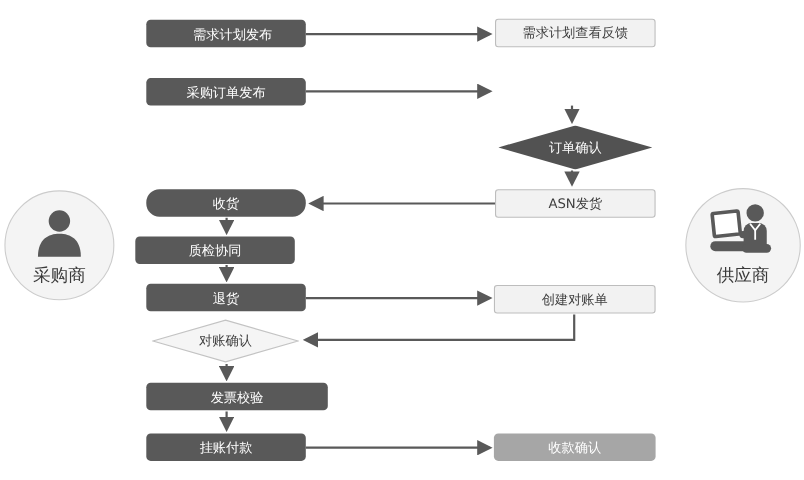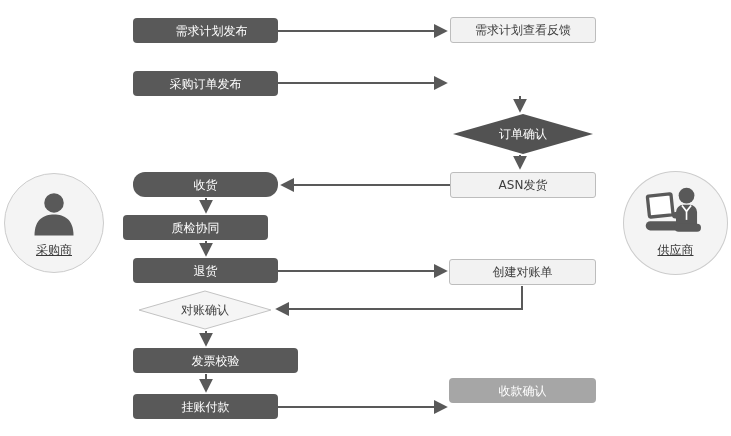--- a/index.html
+++ b/index.html
@@ -25,34 +25,34 @@
   .diamond .dlabel{
     position:absolute;left:0;top:0;right:0;bottom:0;display:flex;align-items:center;justify-content:center;
     font-size:12px;line-height:1;white-space:nowrap;
   }
   .diamond.ddark .dlabel{color:var(--textLight);}
   .diamond.dlight .dlabel{color:var(--textDark);}
   .actor{
     position:absolute;border-radius:50%;background:var(--circleFill);border:1px solid var(--circleBorder);
     box-sizing:border-box;display:flex;flex-direction:column;align-items:center;justify-content:center;
   }
-  .actor .actor-label{font-size:12px;color:#3a3a3a;margin-top:1px;text-decoration:underline;}
+  .actor .actor-label{font-size:16px;color:#3a3a3a;margin-top:1px;}
   
   #demand_publish{left:133px;top:18px;width:145px;height:25px;padding-left:12px;}
   #po_publish{left:133px;top:71px;width:145px;height:25px;}
   #receive{left:133px;top:172px;width:145px;height:25px;border-radius:12px;}
   #qc_collab{left:123px;top:215px;width:145px;height:25px;}
   #return_goods{left:133px;top:258px;width:145px;height:25px;}
   #invoice_check{left:133px;top:348px;width:165px;height:25px;}
   #payment{left:133px;top:394px;width:145px;height:25px;}
   #demand_view{left:450px;top:17px;width:146px;height:26px;}
   #po_view{left:450px;top:70px;width:146px;height:26px;}
   #asn_ship{left:450px;top:172px;width:146px;height:26px;}
   #create_statement{left:449px;top:259px;width:147px;height:26px;}
-  #collect_confirm{left:449px;top:378px;width:147px;height:25px;}
+  #collect_confirm{left:449px;top:394px;width:147px;height:25px;}
   #order_confirm{left:453px;top:114px;width:140px;height:40px;}
   #recon_confirm{left:138px;top:290px;width:134px;height:40px;text-align:right;}
   #buyer{left:4px;top:173px;width:100px;height:100px;}
   #supplier{left:623px;top:171px;width:105px;height:104px;}
 </style>
 </head>
 <body>
 
 <div class="stage">
 

